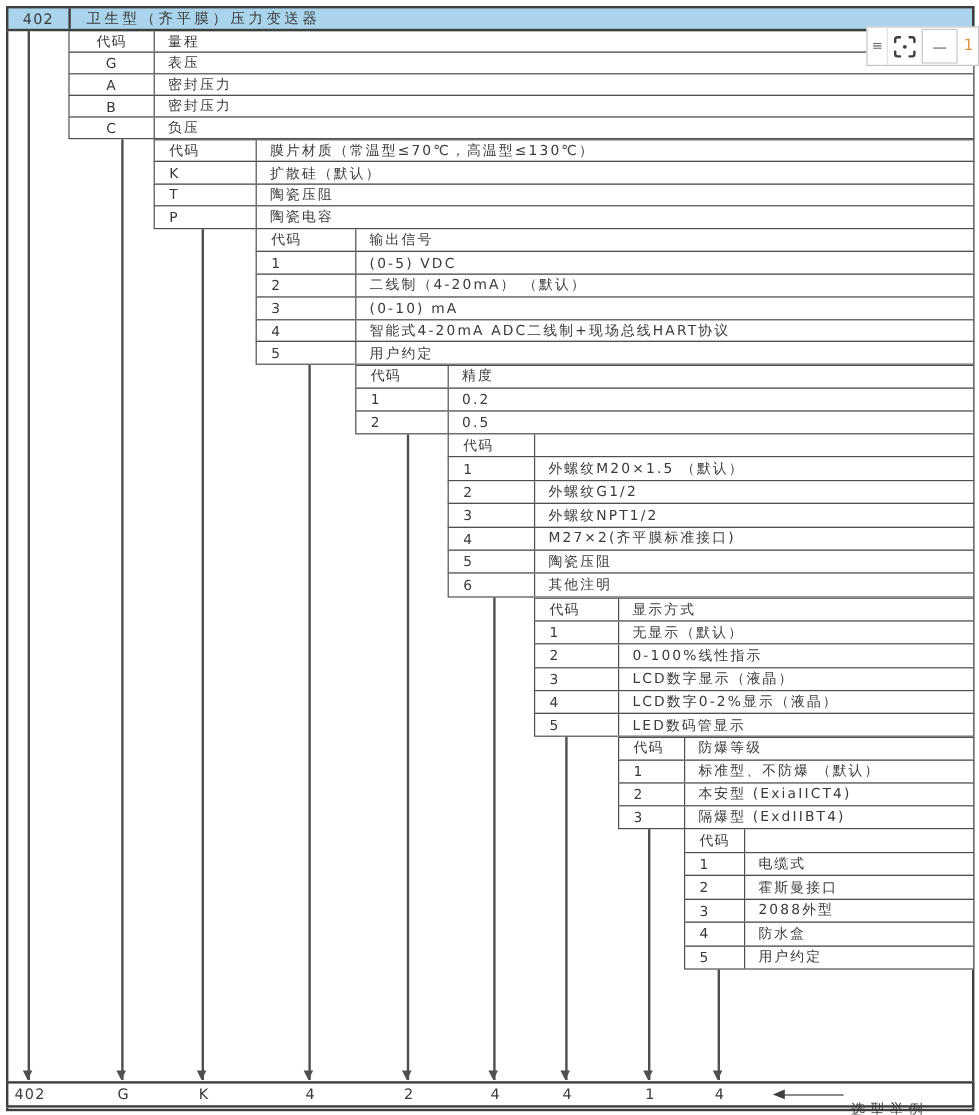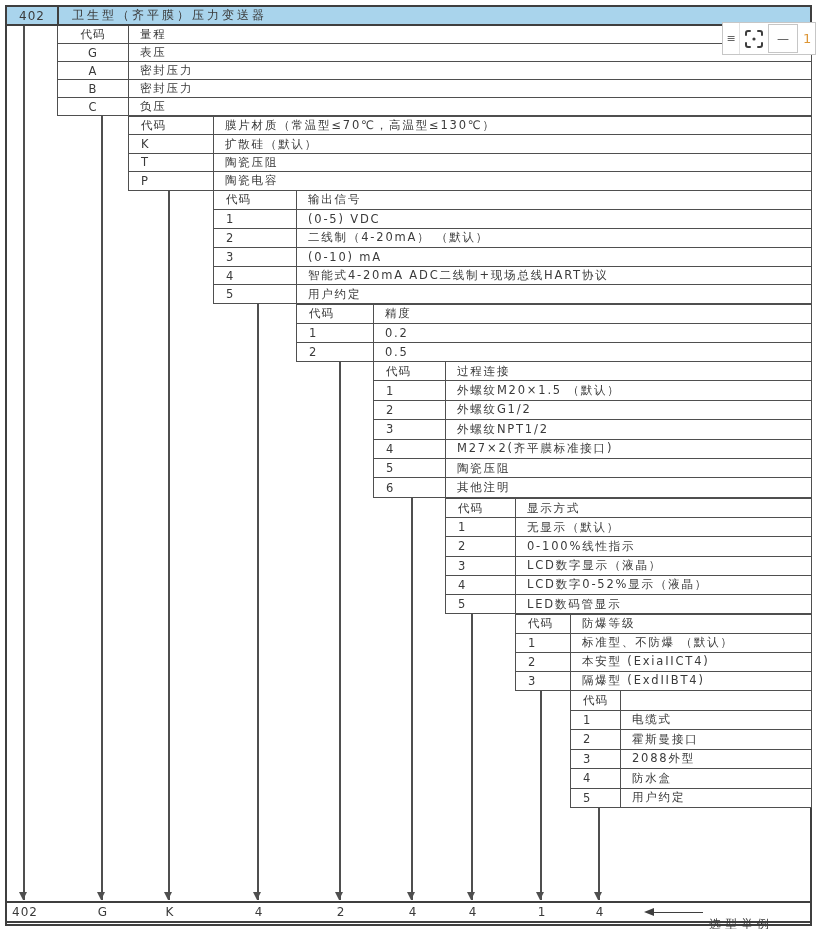--- a/index.html
+++ b/index.html
@@ -144,21 +144,20 @@
     </div>
     <div class="row">
       <div class="code">2</div>
       <div class="label">0.5</div>
     </div>
   </div>
 
   <div class="block b4">
     <div class="row">
       <div class="code">代码</div>
-      <div class="label">过程连接</div>
     </div>
     <div class="row">
       <div class="code">1</div>
       <div class="label">外螺纹M20×1.5 （默认）</div>
     </div>
     <div class="row">
       <div class="code">2</div>
       <div class="label">外螺纹G1/2</div>
     </div>
     <div class="row">
@@ -191,21 +190,21 @@
     <div class="row">
       <div class="code">2</div>
       <div class="label">0-100%线性指示</div>
     </div>
     <div class="row">
       <div class="code">3</div>
       <div class="label">LCD数字显示（液晶）</div>
     </div>
     <div class="row">
       <div class="code">4</div>
-      <div class="label">LCD数字0-52%显示（液晶）</div>
+      <div class="label">LCD数字0-2%显示（液晶）</div>
     </div>
     <div class="row">
       <div class="code">5</div>
       <div class="label">LED数码管显示</div>
     </div>
   </div>
 
   <div class="block b6">
     <div class="row">
       <div class="code">代码</div>

